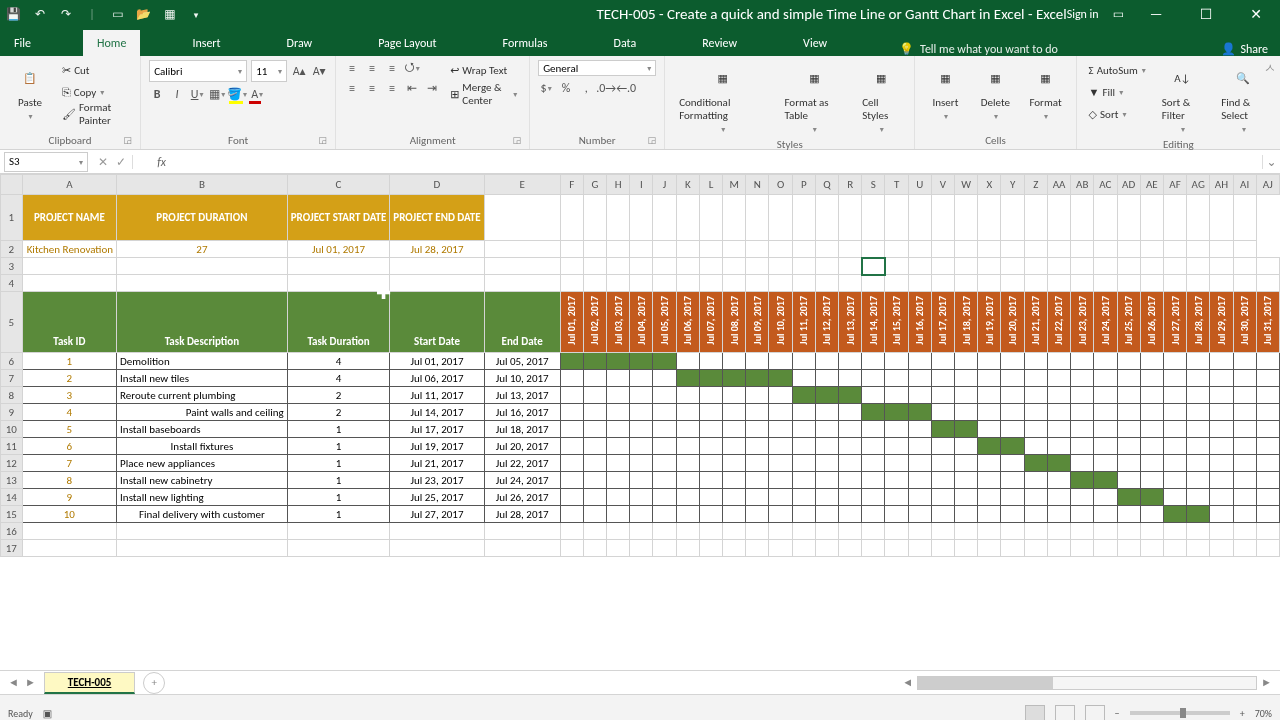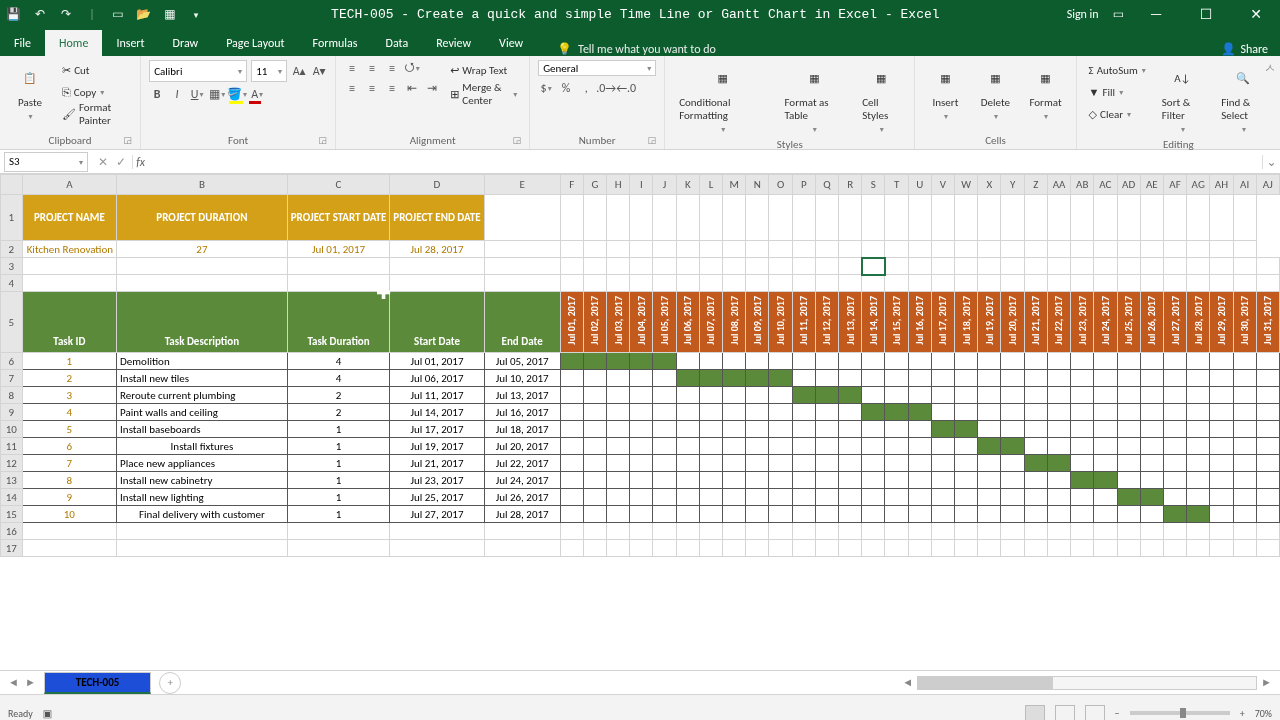--- a/index.html
+++ b/index.html
@@ -2,26 +2,26 @@
 <html><head>
 <meta charset="utf-8">
 <style>
 * { box-sizing: border-box; margin: 0; padding: 0; font-family: 'Segoe UI', Calibri, sans-serif; }
 body { width: 1280px; height: 720px; overflow: hidden; background: #fff; font-size: 12px; }
 
 
 .titlebar { height: 28px; background: #0c5c2e; color: #fff; display: flex; align-items: center; padding: 0 6px; }
 .titlebar .qat { display: flex; gap: 10px; align-items: center; }
 .titlebar .qat span { width: 16px; height: 16px; display: inline-flex; align-items: center; justify-content: center; opacity: 0.95; }
-.titlebar .title { flex: 1; text-align: center; font-size: 13px; font-family: Liberation Mono, monospace; }
+.titlebar .title { flex: 1; text-align: right; font-size: 15px; }
 .titlebar .right { display: flex; align-items: center; gap: 14px; }
 .titlebar .winbtn { width: 36px; text-align: center; font-size: 14px; }
 
 
-.ribtabs { height: 28px; background: #0c5c2e; display: flex; align-items: flex-end; padding-left: 0; color: #fff; }
+.ribtabs { height: 28px; background: #0c5c2e; display: flex; align-items: flex-end; padding-left: 0; color: #fff; gap: 38px; }
 .ribtabs .tab { padding: 6px 14px; font-size: 12px; cursor: pointer; }
 .ribtabs .tab.file { background: #0c5c2e; }
 .ribtabs .tab.active { background: #f3f3f3; color: #217346; }
 .ribtabs .tellme { margin-left: 20px; display: flex; align-items: center; gap: 6px; opacity: 0.9; font-size: 12px; }
 .ribtabs .share { margin-left: auto; margin-right: 12px; display: flex; align-items: center; gap: 4px; }
 
 
 .ribbon { height: 94px; background: #f3f3f3; border-bottom: 1px solid #d4d4d4; display: flex; position: relative; }
 .group { border-right: 1px solid #e1e1e1; padding: 4px 8px 2px; display: flex; flex-direction: column; }
 .group .body { flex: 1; display: flex; align-items: flex-start; gap: 6px; }
@@ -35,21 +35,21 @@
 .fontbox { width: 98px; height: 22px; border: 1px solid #ccc; background:#fff; font-size: 11px; padding: 0 4px; display: flex; align-items: center; justify-content: space-between; }
 .sizebox { width: 36px; height: 22px; border: 1px solid #ccc; background:#fff; font-size: 11px; padding: 0 4px; display: flex; align-items: center; justify-content: space-between; }
 .sq16 { width:16px; height:16px; display:inline-flex; align-items:center; justify-content:center; font-size:12px; color:#555; }
 .dd { font-size: 8px; color: #888; margin-left: 1px; }
 .numfmt { width: 118px; height: 16px; border: 1px solid #ccc; background:#fff; font-size: 11px; padding: 0 4px; display: flex; align-items: center; justify-content: space-between; }
 
 
 .fbar { height: 24px; border-bottom: 1px solid #d4d4d4; display: flex; align-items: center; background: #fff; }
 .namebox { width: 84px; height: 20px; border: 1px solid #ccc; margin: 0 4px; padding: 0 4px; font-size: 11px; display: flex; align-items: center; justify-content: space-between; }
 .fbar .fxbtns { display: flex; gap: 8px; padding: 0 6px; color: #999; }
-.fbar .fx { border-left: 1px solid #ddd; padding-left: 3px; color: #666; font-style: italic; font-size: 12px; }
+.fbar .fx { border-left: 1px solid #ddd; padding-left: 24px; color: #666; font-style: italic; font-size: 12px; }
 .fbar .input { flex:1; }
 .fbar .exp { width: 18px; text-align: center; color: #888; border-left:1px solid #ddd; }
 
 
 .gridwrap { position: relative; height: 496px; overflow: auto; }
 table.sheet { border-collapse: collapse; table-layout: fixed; }
 .sheet td, .sheet th { border: 1px solid #d4d4d4; font-size: 11px; }
 .colhdr th { background: #e6e6e6; color: #555; font-weight: normal; height: 20px; text-align: center; position: sticky; top:0; }
 .rowhdr { background: #e6e6e6; color: #555; text-align: center; width: 24px; }
 .cell { height: 17px; padding: 0 3px; overflow: hidden; white-space: nowrap; }
@@ -68,21 +68,21 @@
 .taskid { text-align:center; color: #b07a00; }
 .dur { text-align:center; }
 .date { text-align:center; }
 
 
 .activecell { outline: 2px solid #217346; outline-offset: -1px; }
 
 
 .sheetbar { height: 24px; border-top: 1px solid #d4d4d4; display: flex; align-items: center; background:#fff; font-size: 11px; }
 .sheetbar .navbtns { display:flex; gap:6px; padding:0 8px; color:#888; }
-.sheettab { padding: 3px 31px; border: 1px solid #ccc; border-bottom: 2px solid #217346; background: #1d4ed8; font-weight: bold; }
+.sheettab { padding: 3px 23px; border: 1px solid #ccc; border-bottom: 2px solid #217346; background: #fef9c3; font-weight: bold; text-decoration: underline; }
 .addsheet { width: 22px; height:22px; border:1px solid #ccc; border-radius:50%; display:flex; align-items:center; justify-content:center; margin-left:8px; color:#888; }
 .sheetbar .scroll { flex:1; display:flex; align-items:center; justify-content:flex-end; padding-right:4px; }
 .hscroll { width:340px; height:14px; border:1px solid #ccc; background:#f5f5f5; position:relative; }
 .hscroll .thumb { position:absolute; left:0; width:40%; height:100%; background:#cdcdcd; }
 
 
 .status { height: 22px; background: #f3f3f3; border-top: 1px solid #d4d4d4; display:flex; align-items:center; font-size:10px; color:#555; padding:18px 8px; }
 .status .right { margin-left:auto; display:flex; align-items:center; gap:10px; }
 .viewbtn { width:20px; height:16px; border:1px solid #bbb; display:inline-block; }
 .zoomslider { width:100px; height:4px; background:#ccc; position:relative; }
@@ -269,21 +269,21 @@
         </div>
     </div>
     <div class="label"><span>Cells</span></div>
   </div>
 
   <div class="group" style="border-right:none">
     <div class="body">
       <div class="col">
         <div class="btn-sm">Σ <span>AutoSum</span><span class="dd">▾</span></div>
         <div class="btn-sm">▼ <span>Fill</span><span class="dd">▾</span></div>
-        <div class="btn-sm">◇ <span>Clear</span><span class="dd">▾</span></div>
+        <div class="btn-sm">◇ <span>Sort</span><span class="dd">▾</span></div>
       </div>
       <div class="btn-big">
           <div class="ico">A↓</div>
           <span>Sort &amp; Filter</span>
           <span class="dd">▾</span>
         </div>
       <div class="btn-big">
           <div class="ico">🔍</div>
           <span>Find &amp; Select</span>
           <span class="dd">▾</span>
@@ -696,21 +696,21 @@
           <td class="cell ganttcell"></td>
           <td class="cell ganttcell"></td>
           <td class="cell ganttcell"></td>
           <td class="cell ganttcell"></td>
           <td class="cell ganttcell"></td>
           <td class="cell ganttcell"></td>
         </tr>
         <tr>
           <td class="rowhdr">9</td>
     <td class="cell data taskid">4</td>
-    <td class="cell data" style="text-align:left">Paint walls and ceiling</td>
+    <td class="cell data" style="text-align:right">Paint walls and ceiling</td>
     <td class="cell data dur">2</td>
     <td class="cell data date">Jul 14, 2017</td>
     <td class="cell data date">Jul 16, 2017</td>
           <td class="cell ganttcell"></td>
           <td class="cell ganttcell"></td>
           <td class="cell ganttcell"></td>
           <td class="cell ganttcell"></td>
           <td class="cell ganttcell"></td>
           <td class="cell ganttcell"></td>
           <td class="cell ganttcell"></td>

